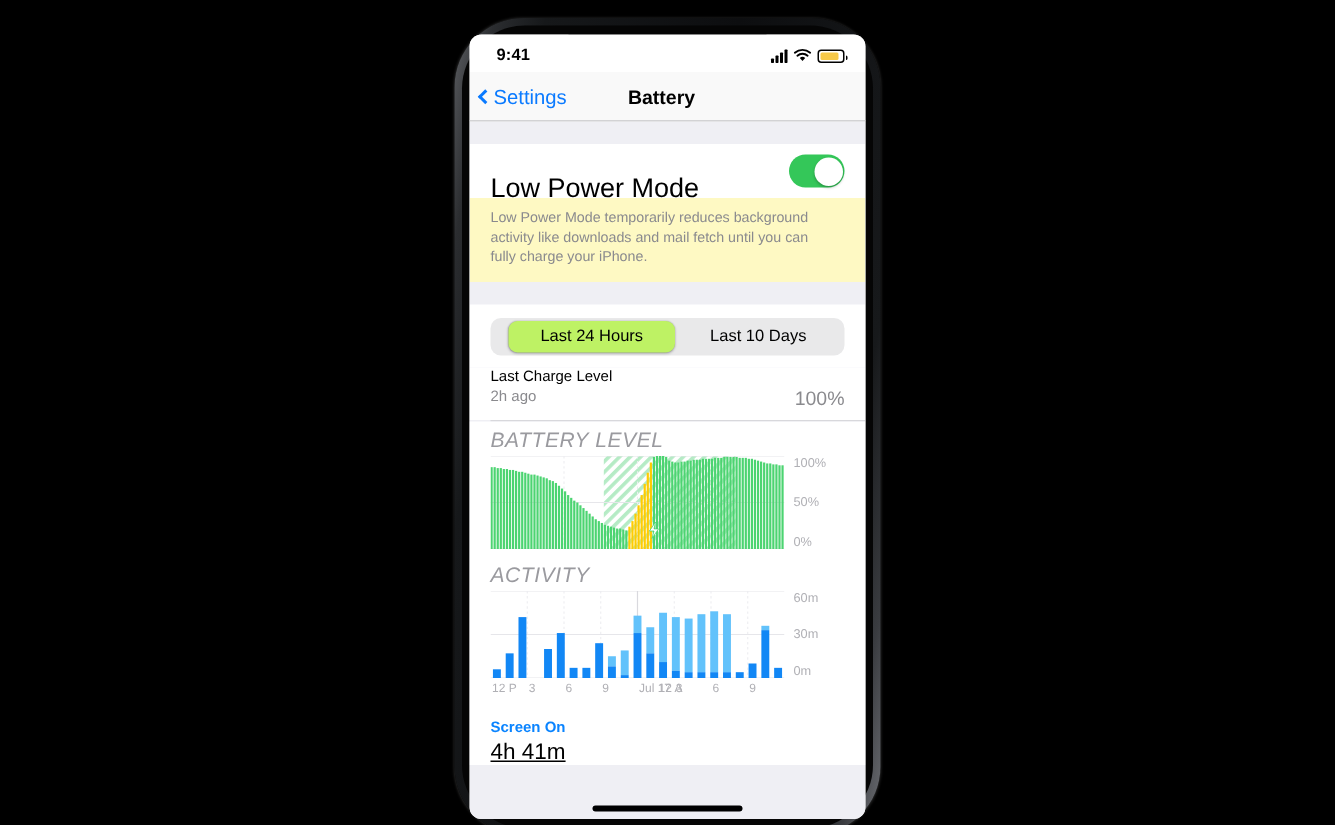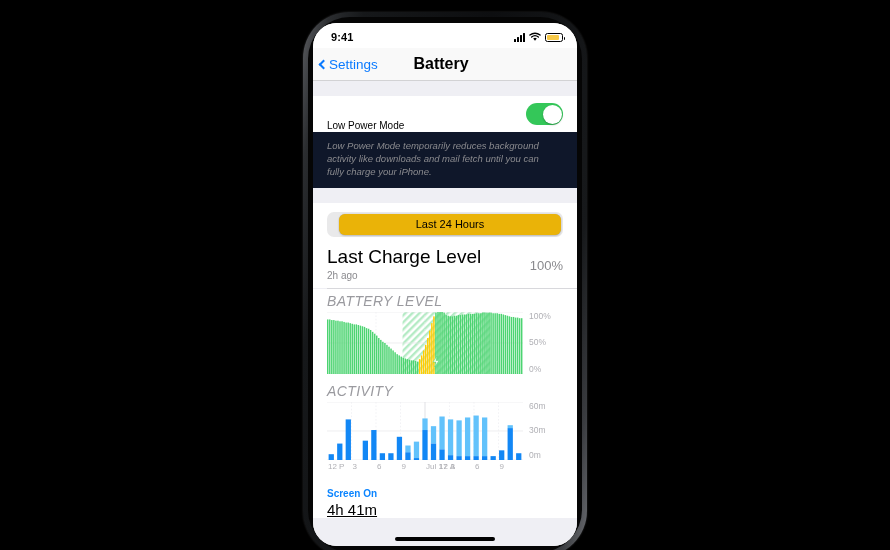--- a/index.html
+++ b/index.html
@@ -24,21 +24,21 @@
   }
   #phone-inner {
     width: 100%; height: 100%;
     border-radius: 42px;
     background: #050505;
     padding: 6px 5px;
   }
   #screen {
     position: relative;
     width: 100%; height: 100%;
-    border-radius: 24px;
+    border-radius: 8px;
     background: #ffffff;
     overflow: hidden;
   }
 
   
   #notch {
     position: absolute; top: 0; left: 50%;
     transform: translateX(-50%);
     width: 132px; height: 22px;
     background: #000;
@@ -80,75 +80,75 @@
     border-bottom: .5px solid #d2d2d4;
   }
   #back-btn {
     display: flex; align-items: center; gap: 1px;
     padding-left: 7px; color: #0a7aff; font-size: 13.5px; cursor: pointer;
   }
   .chev-l { width: 7px; height: 7px; border-left: 2px solid #0a7aff;
             border-bottom: 2px solid #0a7aff; transform: rotate(45deg); margin-right: 1px; }
   #navtitle {
     position: absolute; left: 0; right: 0; text-align: center;
-    font-size: 16px; font-weight: bold; color: #000;
+    font-size: 13px; font-weight: bold; color: #000;
     margin-left: -8px; pointer-events: none;
   }
 
   
   #content { height: calc(100% - 58px); background: #efeff4; overflow: hidden; }
 
   .gap { height: 15px; background: #efeff4; }
   .card { background: #fff; }
   .hr { height: .5px; background: #d8d8dc; margin-left: 14px; }
 
   .row {
     display: flex; align-items: center; justify-content: space-between;
     padding: 0 14px; height: 36px;
   }
-  .row-label { font-size: 10px; color: #000; margin-top: 22px; }
+  .row-label { font-size: 18px; color: #000; margin-top: 22px; }
 
   
   .toggle {
     width: 37px; height: 22px; border-radius: 11px;
     background: #34c759; position: relative; cursor: pointer; flex: none;
   }
   .toggle .knob {
     position: absolute; top: 1.5px; right: 1.5px;
     width: 19px; height: 19px; border-radius: 50%;
     background: #fff; box-shadow: 0 1px 2px rgba(0,0,0,.28);
   }
 
   .footnote {
     font-size: 9.5px; line-height: 13px; color: #8a8a8e;
-    padding: 7px 32px 10px 14px; background: #0f172a; font-style: italic;
+    padding: 7px 32px 10px 14px; background: #fef9c3;
   }
 
   .chev-r {
     width: 6px; height: 6px; border-top: 1.4px solid #c2c2c6;
     border-right: 1.4px solid #c2c2c6; transform: rotate(45deg);
   }
 
   
   #seg-wrap { background: #fff; padding: 9px 14px 8px 14px; }
   #segmented {
     display: flex; background: #e9e9ea; border-radius: 7px; padding: 2px;
   }
   .seg {
     flex: 1; text-align: center; font-size: 11px; color: #000;
     padding: 4px 0 5px; border-radius: 6px; cursor: pointer;
   }
-  .seg.active { background: #eab308; box-shadow: 0 0 1px rgba(0,0,0,.25), 0 1px 2px rgba(0,0,0,.18); margin-left: 10px; }
+  .seg.active { background: #bef264; box-shadow: 0 0 1px rgba(0,0,0,.25), 0 1px 2px rgba(0,0,0,.18); margin-left: 10px; }
 
   
   #charge-row {
     background: #fff; padding: 1px 14px 7px;
     display: flex; align-items: flex-start; justify-content: space-between;
   }
-  #charge-title { font-size: 19px; color: #000; }
+  #charge-title { font-size: 10px; color: #000; }
   #charge-sub   { font-size: 10px; color: #8a8a8e; margin-top: 2px; }
   #charge-pct   { font-size: 13px; color: #8a8a8e; padding-top: 12px; }
 
   
   .chart-block { background: #fff; padding: 4px 0 0 14px; }
   .chart-head { font-size: 14px; color: #9a9a9f; letter-spacing: .4px; padding-bottom: 3px; font-style: italic; }
   .chart-body { display: flex; }
   .plot { position: relative; flex: none; }
   .ylabels {
     display: flex; flex-direction: column; justify-content: space-between;
@@ -230,20 +230,21 @@
           </div>
 
           <div class="footnote">Low Power Mode temporarily reduces background activity like downloads and mail fetch until you can fully charge your iPhone.</div>
 
 
           <div class="gap"></div>
 
           <div id="seg-wrap">
             <div id="segmented">
               <div class="seg active">Last 24 Hours</div>
+              <div class="seg">Last 10 Days</div>
             </div>
           </div>
 
           <div id="charge-row">
             <div>
               <div id="charge-title">Last Charge Level</div>
               <div id="charge-sub">2h ago</div>
             </div>
             <div id="charge-pct">100%</div>
           </div>

